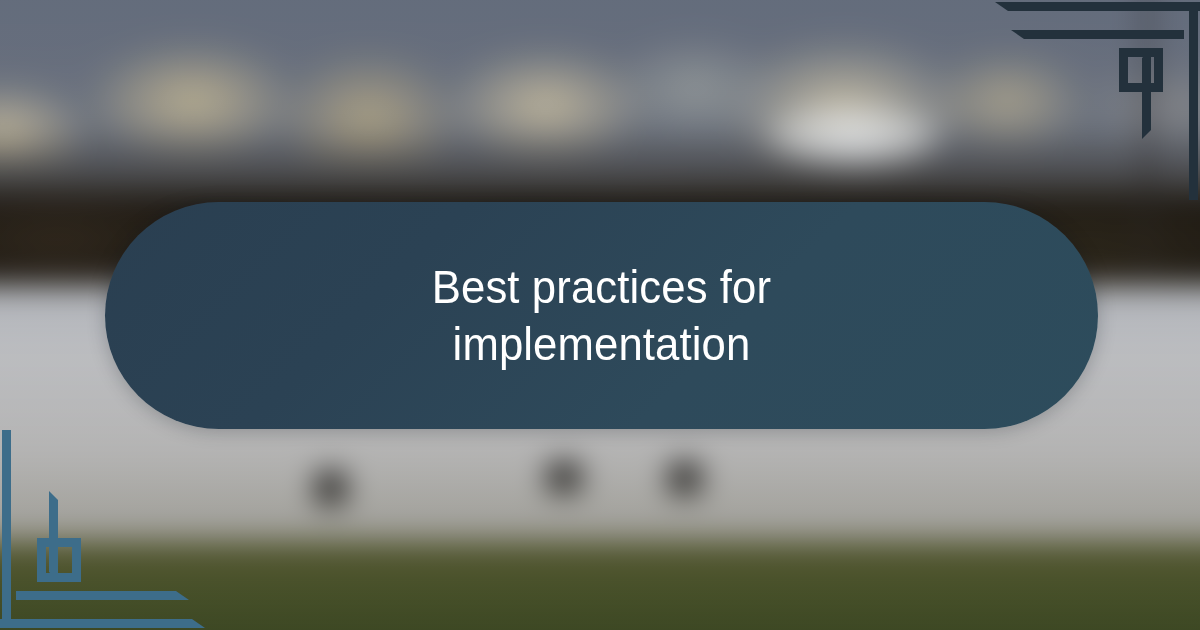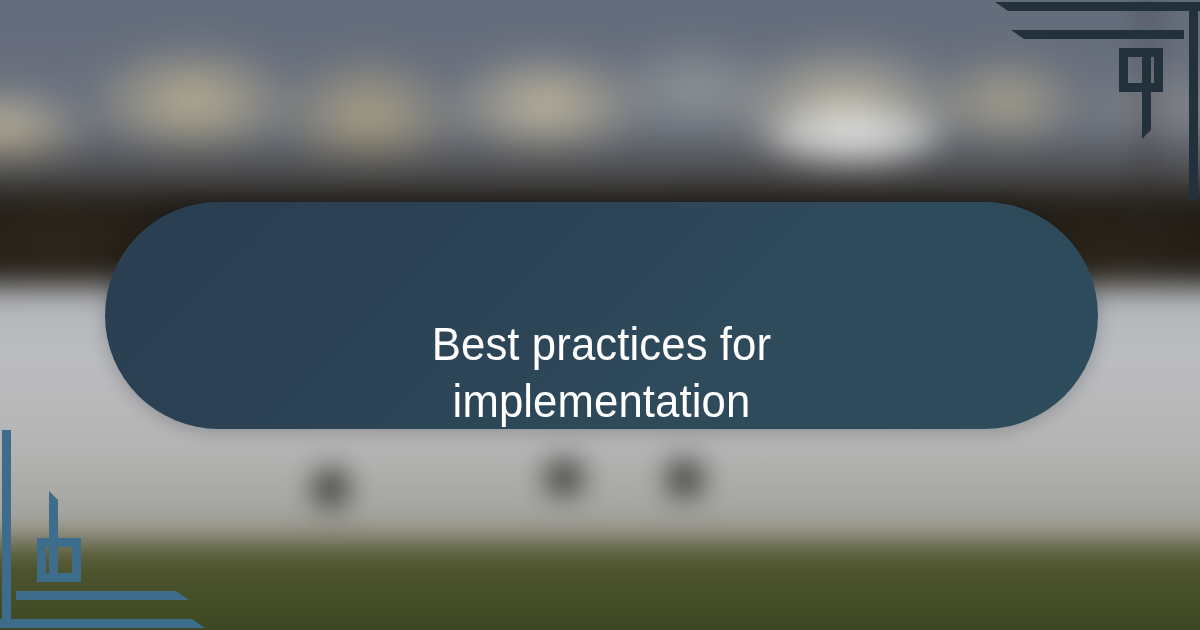--- a/index.html
+++ b/index.html
@@ -95,21 +95,21 @@
   
   .card {
     position: absolute;
     left: 105px;
     top: 202px;
     width: 993px;
     height: 227px;
     border-radius: 114px;
     background: linear-gradient(135deg,#2a3f51 0%,#2b4254 30%,#2e4a5b 62%,#2d4c5c 100%);
     display: flex;
-    align-items: flex-end;
+    align-items: center;
     justify-content: center;
     box-shadow: 0 2px 18px rgba(10,18,26,0.25);
   }
   .card-title {
     color: #ffffff;
     font-size: 47px;
     line-height: 1.2;
     font-weight: 400;
     text-align: center;
     letter-spacing: 0.1px;

